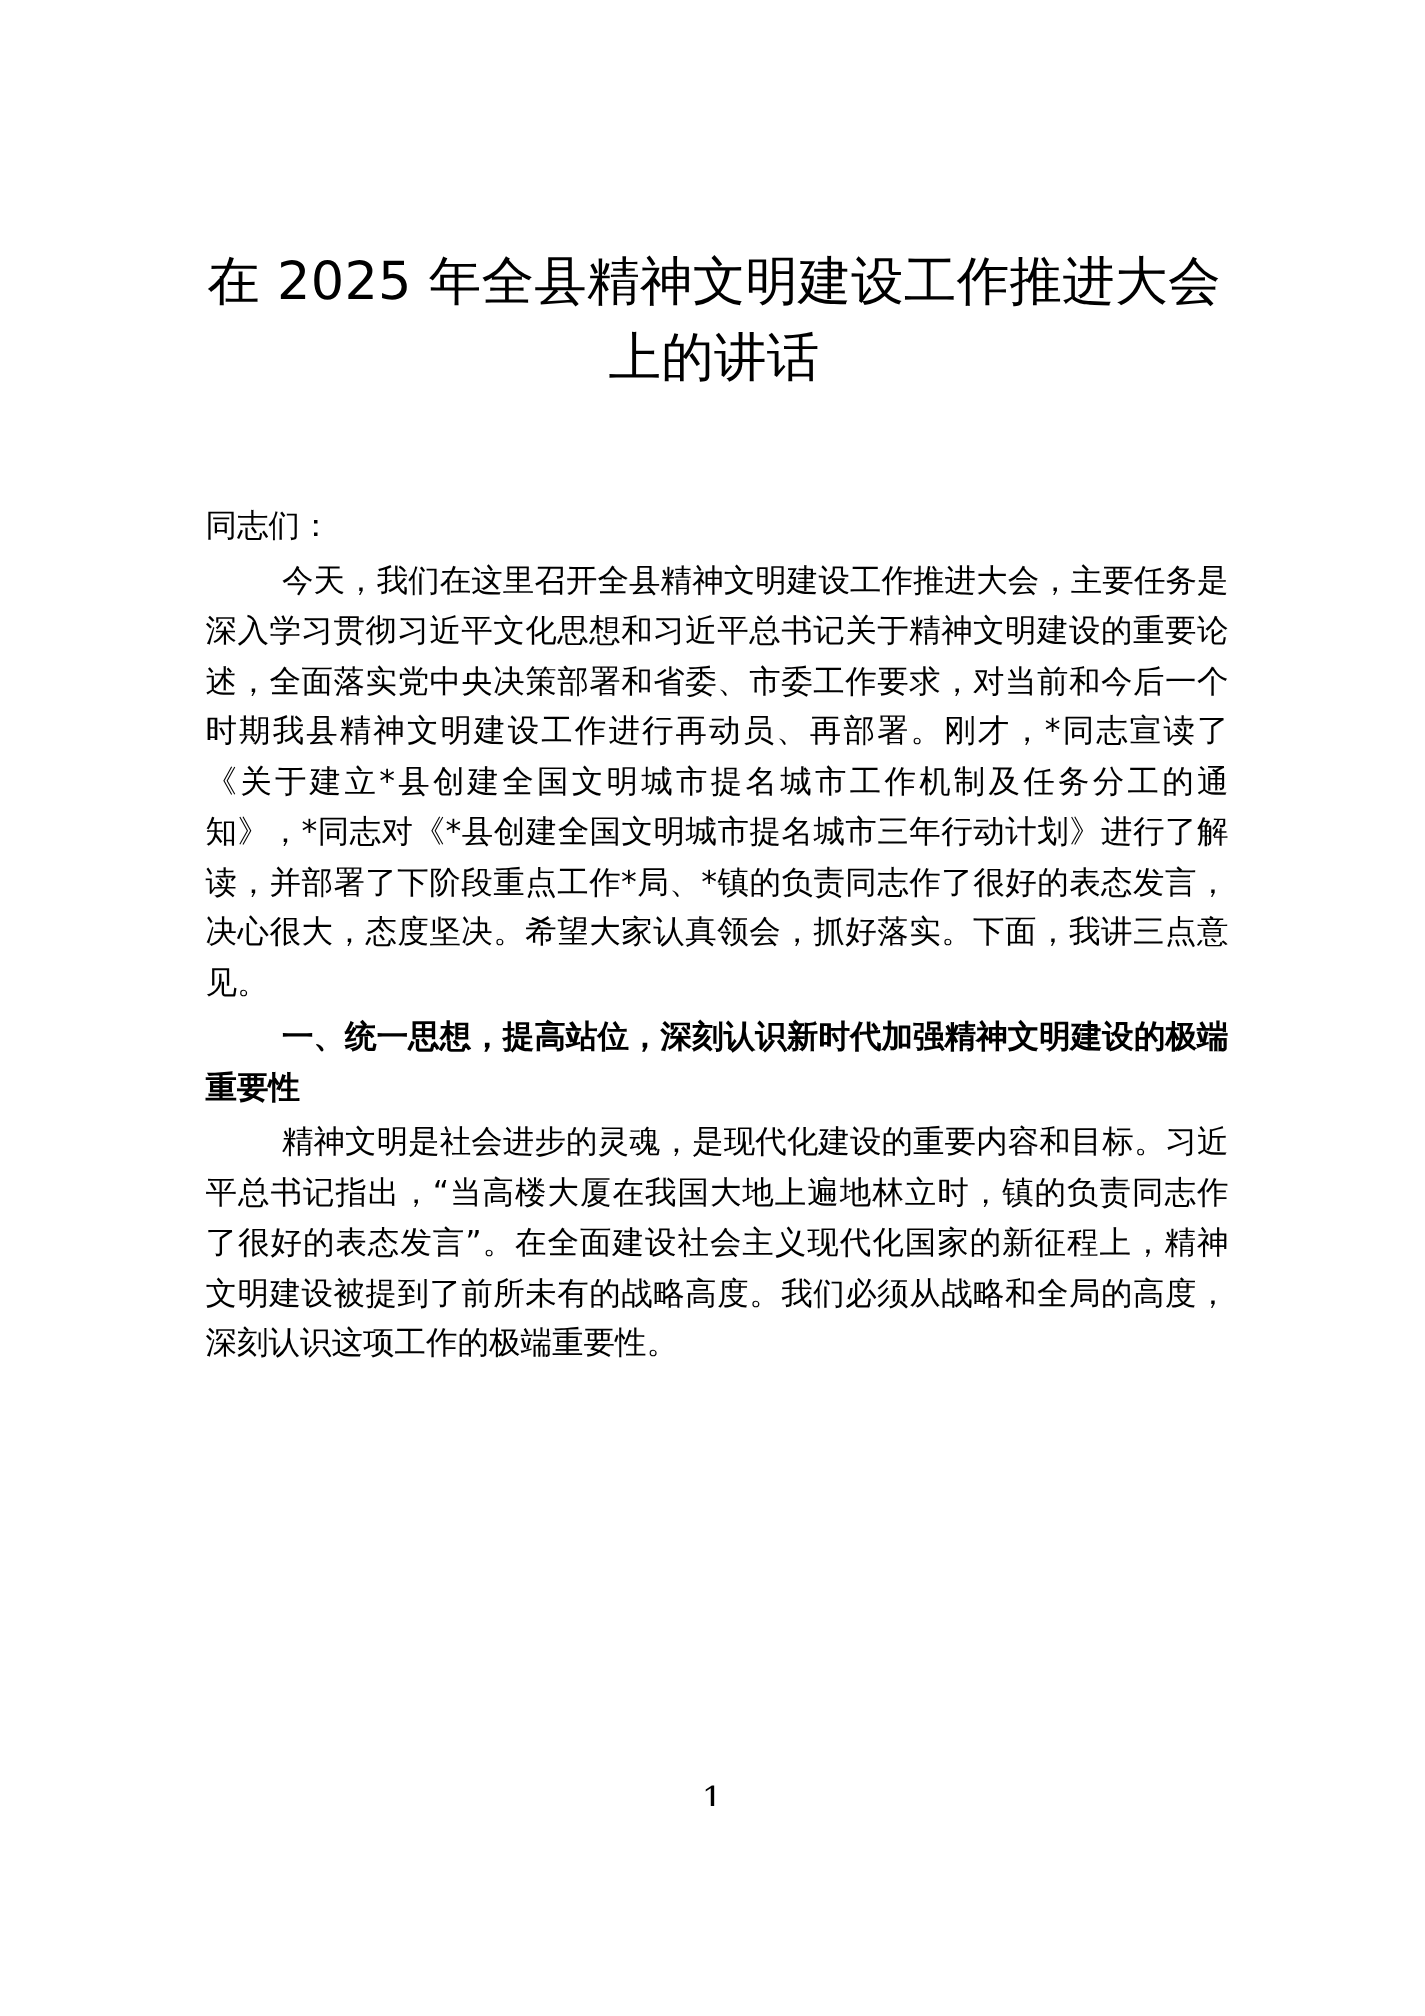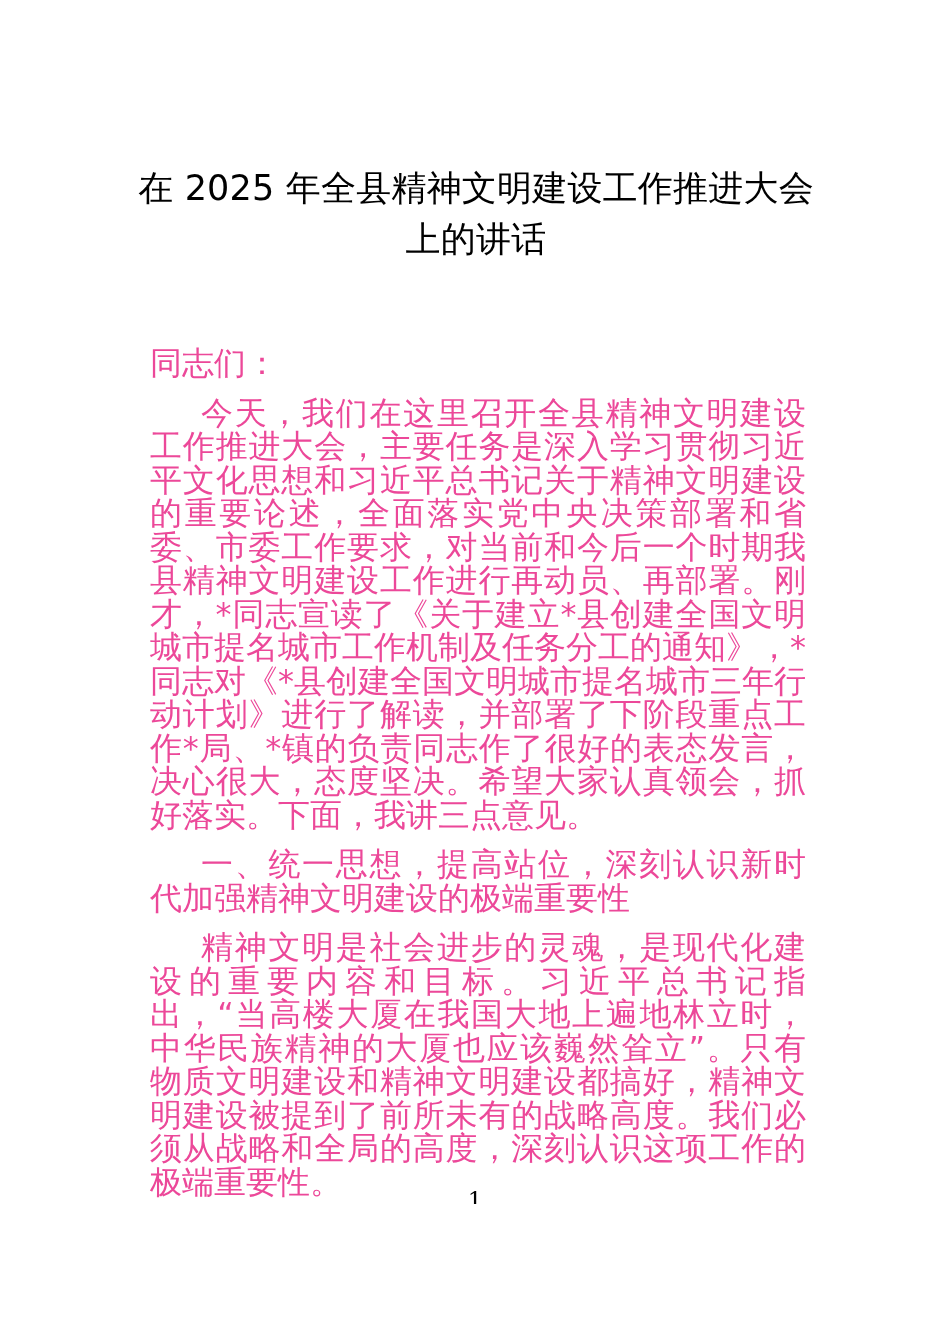--- a/index.html
+++ b/index.html
@@ -37,38 +37,38 @@
   
   .body-col {
     position: absolute;
     left: 134px;
     top: 331px;
     width: 688px;
   }
 
   .para {
     font-family: "DejaVu Sans", "Liberation Sans", sans-serif;
-    font-size: 32px;
+    font-size: 21px;
     line-height: 33.5px;
     font-weight: 400;
-    color: #ec4899;
+    color: #000000;
     text-align: justify;
     text-justify: inter-ideograph;
-    margin: 16px;
+    margin: 3px;
     white-space: pre-wrap;
     word-break: break-all;
     letter-spacing: 0px;
   }
 
   .para.indent {
     text-indent: 51px;
   }
 
   .para.heading {
-    font-weight: 400;
+    font-weight: 700;
     letter-spacing: 0px;
   }
 
   
   .page-number {
     position: absolute;
     left: 0;
     top: 1186px;
     width: 950px;
     text-align: center;
@@ -82,18 +82,18 @@
 <body>
 
 <div class="page">
 
   <div class="doc-title">在 2025 年全县精神文明建设工作推进大会上的讲话</div>
 
   <div class="body-col">
     <p class="para">同志们：</p>
     <p class="para indent">今天，我们在这里召开全县精神文明建设工作推进大会，主要任务是深入学习贯彻习近平文化思想和习近平总书记关于精神文明建设的重要论述，全面落实党中央决策部署和省委、市委工作要求，对当前和今后一个时期我县精神文明建设工作进行再动员、再部署。刚才，*同志宣读了《关于建立*县创建全国文明城市提名城市工作机制及任务分工的通知》，*同志对《*县创建全国文明城市提名城市三年行动计划》进行了解读，并部署了下阶段重点工作*局、*镇的负责同志作了很好的表态发言，决心很大，态度坚决。希望大家认真领会，抓好落实。下面，我讲三点意见。</p>
     <p class="para indent heading">一、统一思想，提高站位，深刻认识新时代加强精神文明建设的极端重要性</p>
-    <p class="para indent">精神文明是社会进步的灵魂，是现代化建设的重要内容和目标。习近平总书记指出，“当高楼大厦在我国大地上遍地林立时，中华民族精神的大厦也应该巍然耸立”。只有物质文明建设和精神文明建设都搞好，精神文明建设被提到了前所未有的战略高度。我们必须从战略和全局的高度，深刻认识这项工作的极端重要性。</p>
+    <p class="para indent">精神文明是社会进步的灵魂，是现代化建设的重要内容和目标。习近平总书记指出，“当高楼大厦在我国大地上遍地林立时，镇的负责同志作了很好的表态发言”。在全面建设社会主义现代化国家的新征程上，精神文明建设被提到了前所未有的战略高度。我们必须从战略和全局的高度，深刻认识这项工作的极端重要性。</p>
   </div>
 
   <div class="page-number">1</div>
 
 </div>
 
 </body></html>

